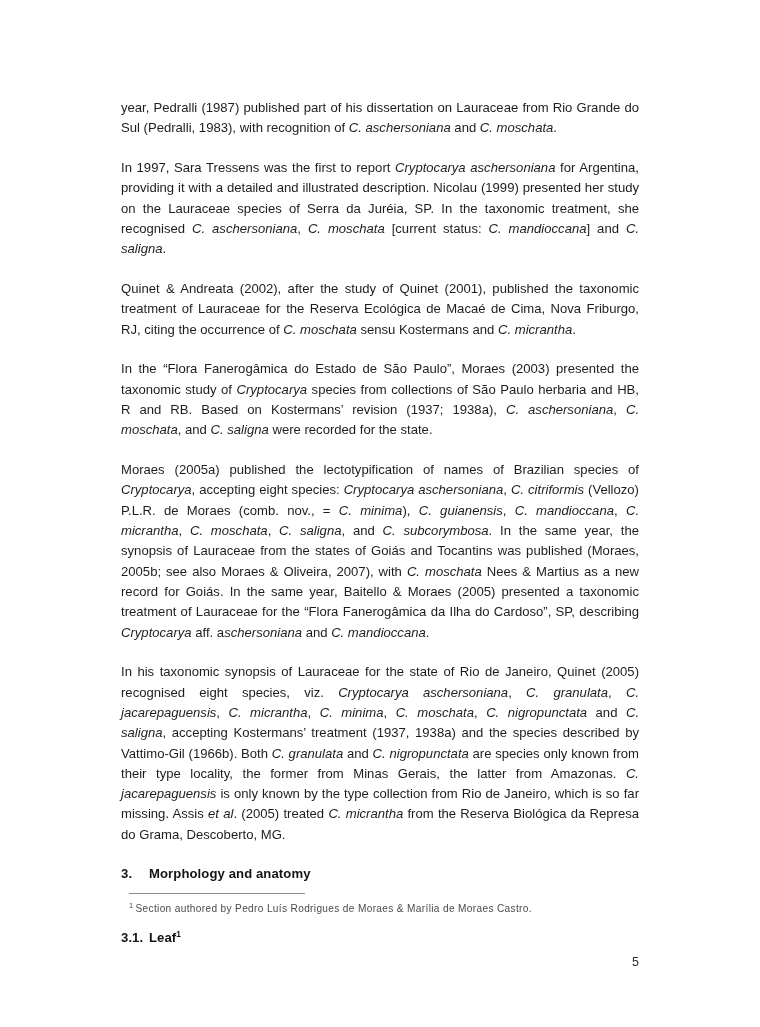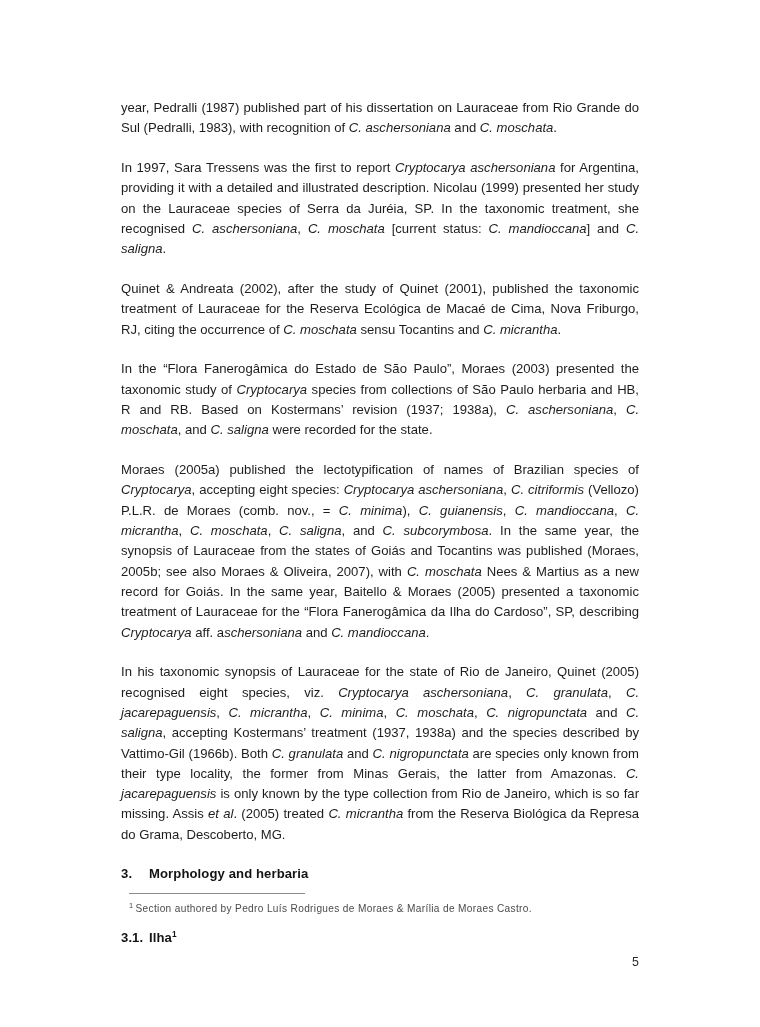--- a/index.html
+++ b/index.html
@@ -119,41 +119,41 @@
 
     <p class="body-par">
       <span>year, Pedralli (1987) published part of his dissertation on Lauraceae from Rio Grande do Sul (Pedralli, 1983), with recognition of </span><span class="i">C. aschersoniana</span><span> and </span><span class="i">C. moschata</span><span>.</span>
     </p>
 
     <p class="body-par">
       <span>In 1997, Sara Tressens was the first to report </span><span class="i">Cryptocarya aschersoniana</span><span> for Argentina, providing it with a detailed and illustrated description. Nicolau (1999) presented her study on the Lauraceae species of Serra da Juréia, SP. In the taxonomic treatment, she recognised </span><span class="i">C. aschersoniana</span><span>, </span><span class="i">C. moschata</span><span> [current status: </span><span class="i">C. mandioccana</span><span>] and </span><span class="i">C. saligna</span><span>.</span>
     </p>
 
     <p class="body-par">
-      <span>Quinet &amp; Andreata (2002), after the study of Quinet (2001), published the taxonomic treatment of Lauraceae for the Reserva Ecológica de Macaé de Cima, Nova Friburgo, RJ, citing the occurrence of </span><span class="i">C. moschata</span><span> sensu Tocantins and </span><span class="i">C. micrantha</span><span>.</span>
+      <span>Quinet &amp; Andreata (2002), after the study of Quinet (2001), published the taxonomic treatment of Lauraceae for the Reserva Ecológica de Macaé de Cima, Nova Friburgo, RJ, citing the occurrence of </span><span class="i">C. moschata</span><span> sensu Kostermans and </span><span class="i">C. micrantha</span><span>.</span>
     </p>
 
     <p class="body-par">
       <span>In the “Flora Fanerogâmica do Estado de São Paulo”, Moraes (2003) presented the taxonomic study of </span><span class="i">Cryptocarya</span><span> species from collections of São Paulo herbaria and HB, R and RB. Based on Kostermans’ revision (1937; 1938a), </span><span class="i">C. aschersoniana</span><span>, </span><span class="i">C. moschata</span><span>, and </span><span class="i">C. saligna</span><span> were recorded for the state.</span>
     </p>
 
     <p class="body-par">
       <span>Moraes (2005a) published the lectotypification of names of Brazilian species of </span><span class="i">Cryptocarya</span><span>, accepting eight species: </span><span class="i">Cryptocarya aschersoniana</span><span>, </span><span class="i">C. citriformis</span><span> (Vellozo) P.L.R. de Moraes (comb. nov., = </span><span class="i">C. minima</span><span>), </span><span class="i">C. guianensis</span><span>, </span><span class="i">C. mandioccana</span><span>, </span><span class="i">C. micrantha</span><span>, </span><span class="i">C. moschata</span><span>, </span><span class="i">C. saligna</span><span>, and </span><span class="i">C. subcorymbosa</span><span>. In the same year, the synopsis of Lauraceae from the states of Goiás and Tocantins was published (Moraes, 2005b; see also Moraes &amp; Oliveira, 2007), with </span><span class="i">C. moschata</span><span> Nees &amp; Martius as a new record for Goiás. In the same year, Baitello &amp; Moraes (2005) presented a taxonomic treatment of Lauraceae for the “Flora Fanerogâmica da Ilha do Cardoso”, SP, describing </span><span class="i">Cryptocarya</span><span> aff. a</span><span class="i">schersoniana</span><span> and </span><span class="i">C. mandioccana</span><span>.</span>
     </p>
 
     <p class="body-par">
       <span>In his taxonomic synopsis of Lauraceae for the state of Rio de Janeiro, Quinet (2005) recognised eight species, viz. </span><span class="i">Cryptocarya aschersoniana</span><span>, </span><span class="i">C. granulata</span><span>, </span><span class="i">C. jacarepaguensis</span><span>, </span><span class="i">C. micrantha</span><span>, </span><span class="i">C. minima</span><span>, </span><span class="i">C. moschata</span><span>, </span><span class="i">C. nigropunctata</span><span> and </span><span class="i">C. saligna</span><span>, accepting Kostermans’ treatment (1937, 1938a) and the species described by Vattimo-Gil (1966b). Both </span><span class="i">C. granulata</span><span> and </span><span class="i">C. nigropunctata</span><span> are species only known from their type locality, the former from Minas Gerais, the latter from Amazonas. </span><span class="i">C. jacarepaguensis</span><span> is only known by the type collection from Rio de Janeiro, which is so far missing. Assis </span><span class="i">et al</span><span>. (2005) treated </span><span class="i">C. micrantha</span><span> from the Reserva Biológica da Represa do Grama, Descoberto, MG.</span>
     </p>
 
     <h2 class="sec-head">
-      <span class="head-num">3.</span><span>Morphology and herbaria</span>
+      <span class="head-num">3.</span><span>Morphology and anatomy</span>
     </h2>
 
     <h3 class="sub-head">
-      <span class="head-num-sub">3.1.</span><span>Ilha</span><sup class="fn-mark">1</sup>
+      <span class="head-num-sub">3.1.</span><span>Leaf</span><sup class="fn-mark">1</sup>
     </h3>
 
 
   </div>
 
   <div class="footnote-area">
     <div class="fn-rule"></div>
     <p class="fn-text">
       <sup>1</sup><span>Section authored by Pedro Luís Rodrigues de Moraes &amp; Marília de Moraes Castro.</span>
     </p>

